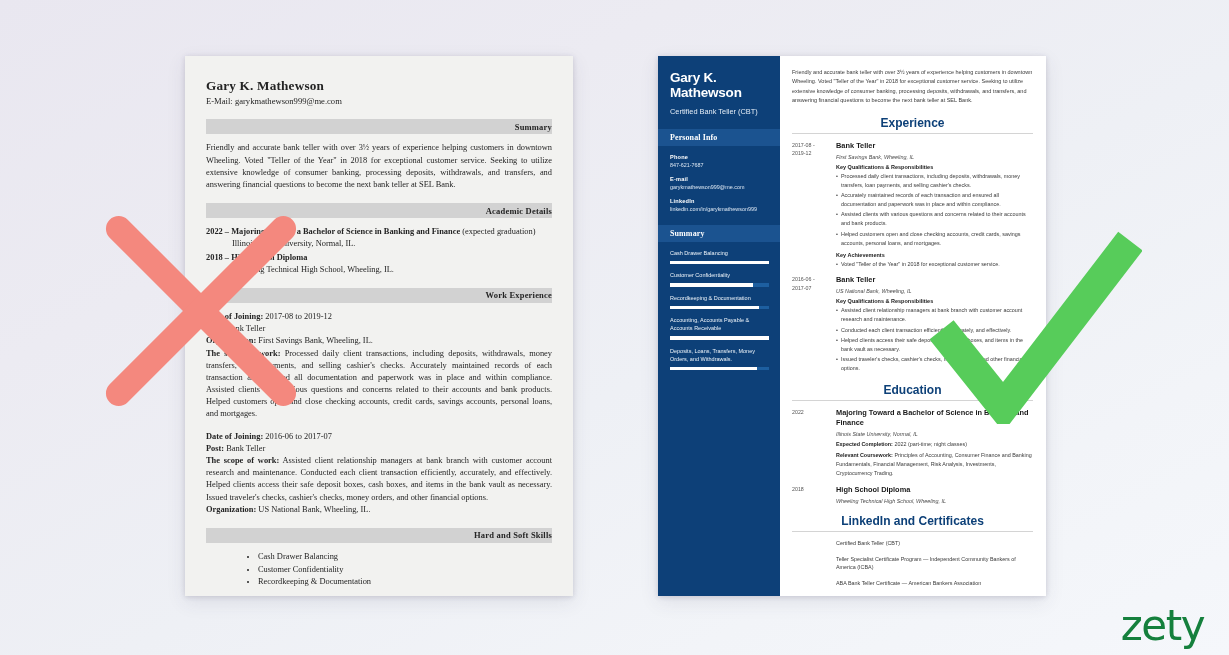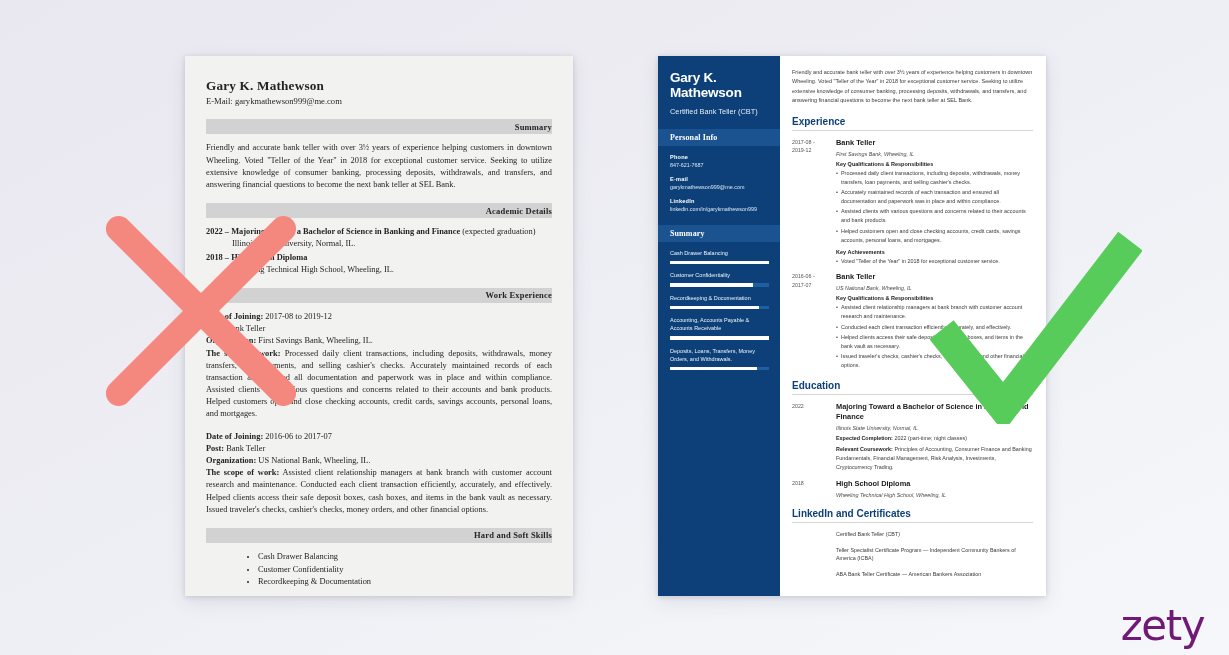--- a/index.html
+++ b/index.html
@@ -61,22 +61,22 @@
   #good-sidebar .flabel { font-size: 5.6px; font-weight: bold; margin-top: 7px; letter-spacing: .2px; }
   #good-sidebar .fval { font-size: 5.4px; margin-top: 2px; color: #dce7f3; word-break: break-all; line-height: 1.3; }
   #good-sidebar .skill { margin-top: 8px; }
   #good-sidebar .skill-name { font-size: 5.5px; line-height: 1.45; color: #eef4fa; }
   #good-sidebar .bar { height: 3.5px; background: #1d5fa0; margin-top: 3px; }
   #good-sidebar .bar > i { display: block; height: 100%; background: #ffffff; }
 
   #good-main { flex: 1; padding: 12px 13px 10px 12px; min-width: 0; }
   #good-main .gsummary { font-size: 5.5px; line-height: 1.72; color: #3a3a3a; text-align: left; }
   #good-main h2 {
-    font-size: 10px; color: #0d4078; font-weight: bold;
-    margin: 10px 0 2px 0; padding-bottom: 3px; border-bottom: 1px solid #d4d4d4;
+    font-size: 12px; color: #0d4078; font-weight: bold;
+    margin: 10px 0 2px 0; padding-bottom: 3px; border-bottom: 1px solid #d4d4d4; text-align: center;
   }
   #good-main .entry { display: flex; margin-top: 7px; }
   #good-main .entry .dates { width: 44px; flex: none; font-size: 5.3px; line-height: 1.55; color: #555; }
   #good-main .entry .body { flex: 1; min-width: 0; }
   #good-main .jtitle { font-size: 7.4px; font-weight: bold; color: #1a1a1a; line-height: 1.35; }
   #good-main .jorg { font-size: 5.4px; font-style: italic; color: #4a4a4a; margin-top: 3px; }
   #good-main .sublbl { font-size: 5.5px; font-weight: bold; margin-top: 4px; color: #1a1a1a; }
   #good-main ul.kq { margin-top: 2px; }
   #good-main ul.kq li {
     font-size: 5.4px; line-height: 1.65; color: #3a3a3a;
@@ -88,21 +88,21 @@
   #good-main .certline { font-size: 5.4px; line-height: 1.6; color: #3a3a3a; margin-top: 7px; }
 
   
   #x-mark, #check-mark { position: absolute; pointer-events: none; }
   #x-mark { left: 103px; top: 213px; width: 196px; height: 196px; }
   #check-mark { left: 930px; top: 228px; width: 212px; height: 196px; }
 
   
   #zety-logo {
     position: absolute; right: 25px; bottom: 8px;
-    font-size: 42px; color: #701a75; letter-spacing: -1.5px;
+    font-size: 42px; color: #15803d; letter-spacing: -1.5px;
     font-family: "DejaVu Sans", sans-serif; line-height: 1;
   }
 </style>
 </head>
 <body>
 
 <div id="bad-resume">
   <div class="bname">Gary K. Mathewson</div>
   <div class="bcontact">E-Mail: garykmathewson999@me.com</div>
 
@@ -131,24 +131,24 @@
     <div><span class="lbl">Organization:</span>
       <span>First Savings Bank, Wheeling, IL.</span></div>
     <div><span class="lbl">The scope of work:</span>
       <span>Processed daily client transactions, including deposits, withdrawals, money transfers, loan payments, and selling cashier's checks. Accurately maintained records of each transaction and ensured all documentation and paperwork was in place and within compliance. Assisted clients with various questions and concerns related to their accounts and bank products. Helped customers open and close checking accounts, credit cards, savings accounts, personal loans, and mortgages.</span></div>
   </div>
   <div class="job">
     <div><span class="lbl">Date of Joining:</span>
       <span>2016-06 to 2017-07</span></div>
     <div><span class="lbl">Post:</span>
       <span>Bank Teller</span></div>
+    <div><span class="lbl">The scope of work:</span>
+      <span>Assisted client relationship managers at bank branch with customer account research and maintenance. Conducted each client transaction efficiently, accurately, and effectively. Helped clients access their safe deposit boxes, cash boxes, and items in the bank vault as necessary. Issued traveler's checks, cashier's checks, money orders, and other financial options.</span></div>
     <div><span class="lbl">Organization:</span>
       <span>US National Bank, Wheeling, IL.</span></div>
-    <div><span class="lbl">The scope of work:</span>
-      <span>Assisted client relationship managers at bank branch with customer account research and maintenance. Conducted each client transaction efficiently, accurately, and effectively. Helped clients access their safe deposit boxes, cash boxes, and items in the bank vault as necessary. Issued traveler's checks, cashier's checks, money orders, and other financial options.</span></div>
   </div>
 
   <div class="bbar">Hard and Soft Skills</div>
   <ul class="bskills">
     <li>Cash Drawer Balancing</li>
     <li>Customer Confidentiality</li>
     <li>Recordkeeping &amp; Documentation</li>
 
   </ul>
 

